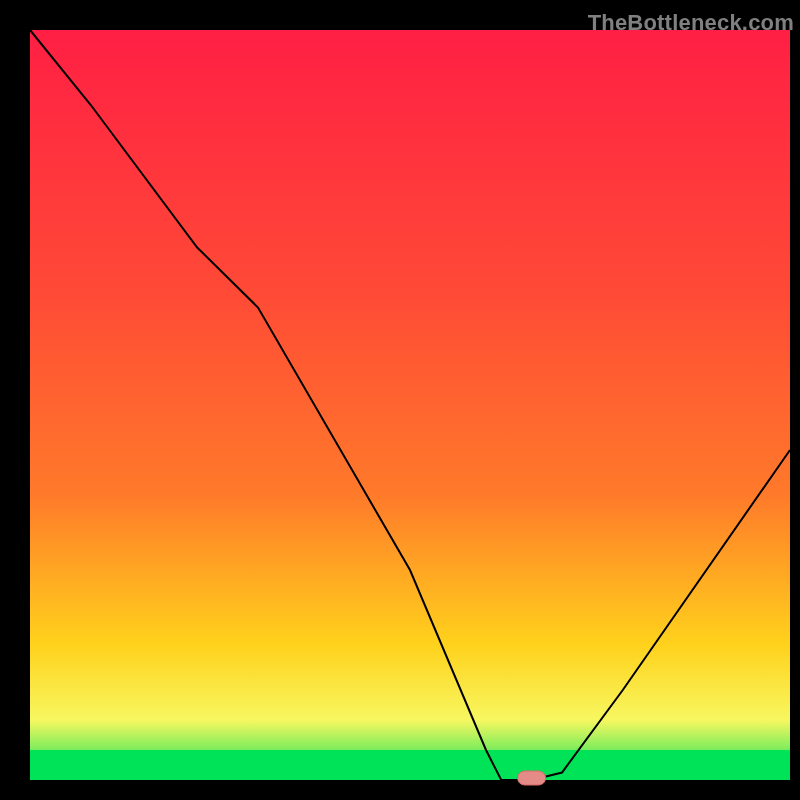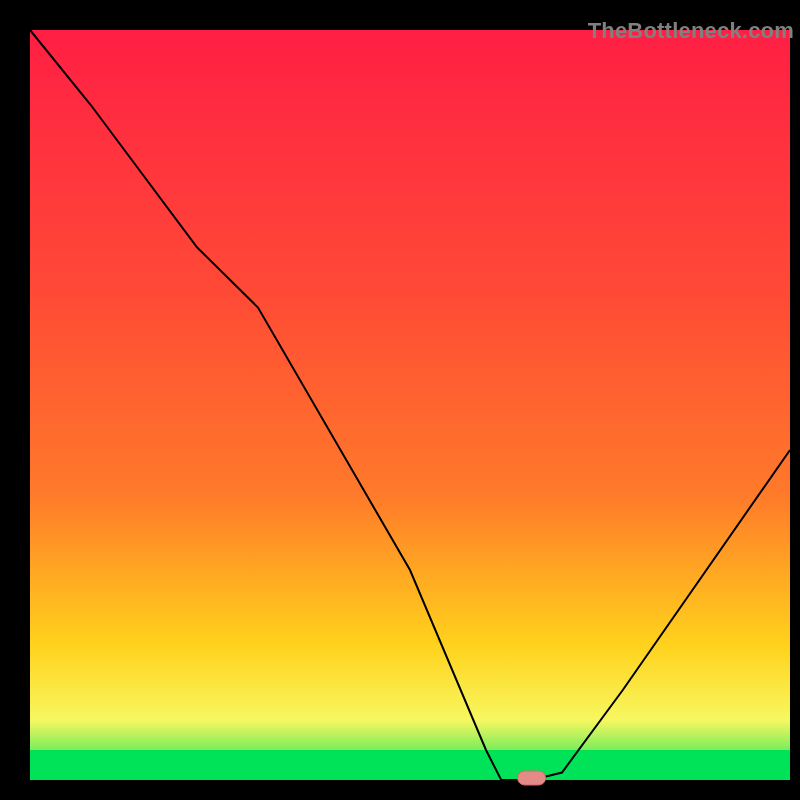--- a/index.html
+++ b/index.html
@@ -10,21 +10,21 @@
     background: #000;
     font-family: Arial, Helvetica, sans-serif;
   }
   .wrap {
     position: relative;
     width: 800px;
     height: 800px;
   }
   .watermark {
     position: absolute;
-    top: 18px;
+    top: 10px;
     right: 6px;
     color: #808080;
     font-size: 22px;
     font-weight: bold;
     letter-spacing: 0.2px;
     z-index: 10;
   }
   svg {
     position: absolute;
     left: 0;

